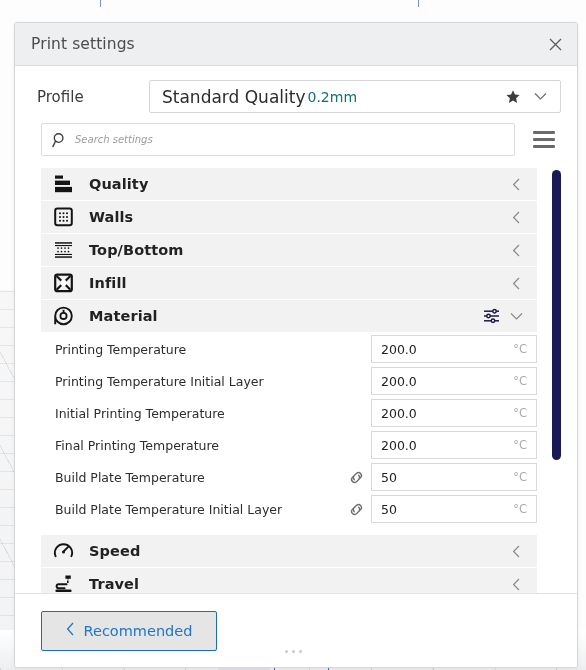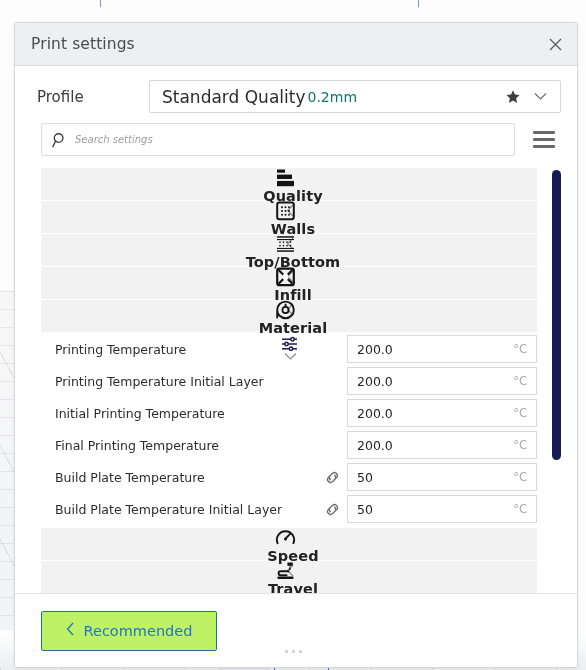--- a/index.html
+++ b/index.html
@@ -213,21 +213,20 @@
   }
 
   .cat {
     height: 32px;
     background: #f2f2f3;
     display: flex;
     align-items: center;
     padding: 0 10px 0 12px;
     cursor: pointer;
     margin-bottom: 1px;
-    flex-direction: column;
   }
   .cat .cat-icon {
     width: 30px;
     display: flex; align-items: center; justify-content: flex-start;
     color: #1a1a1a;
   }
   .cat .cat-label {
     font-size: 14.5px;
     font-weight: bold;
     color: #222;
@@ -258,21 +257,21 @@
     color: #2d2d2d;
   }
   .srow-spacer { flex: 1; }
   .srow-link {
     width: 30px;
     display: flex; align-items: center; justify-content: center;
     color: #6e6f72;
     cursor: pointer;
   }
   .srow-field {
-    width: 190px;
+    width: 166px;
     height: 28px;
     border: 1px solid #d8d9db;
     background: #fff;
     display: flex;
     align-items: center;
     padding: 0 9px;
     cursor: text;
   }
   .srow-value {
     font-size: 12.5px;
@@ -304,21 +303,21 @@
     display: flex;
     align-items: center;
     padding-left: 26px;
     background: #fff;
   }
   #recommended-btn {
     height: 40px;
     min-width: 176px;
     border: 1px solid #1f6bb5;
     border-radius: 2px;
-    background: #bef264;
+    background: #e5e5e5;
     display: flex;
     align-items: center;
     justify-content: center;
     gap: 9px;
     cursor: pointer;
     padding: 0 18px;
   }
   #recommended-btn .rb-arrow { color: #2176c7; font-size: 15px; line-height: 1; }
   #recommended-btn .rb-label { color: #2176c7; font-size: 14.5px; }
 
@@ -586,21 +585,21 @@
               <path d="M10.7 6.3 a3 3 0 0 1 0 4.2 L8.4 12.8 a3 3 0 0 1 -4.2 -4.2 L5.4 7.4"></path>
             </g>
           </svg>
         </span>
         <span class="srow-field">
           <span class="srow-value">50</span>
           <span class="srow-unit">°C</span>
         </span>
       </div>
 
-      <div class="cat" style="margin-top:3px;align-items:center;">
+      <div class="cat" style="margin-top:10px;align-items:center;">
         <span class="cat-icon">
           <svg width="22" height="20" viewBox="0 0 22 20" aria-hidden="true">
             <path d="M2.6 15.2 a8.6 8.6 0 1 1 15.8 0" stroke="#141414" stroke-width="1.9" fill="none" stroke-linecap="round"></path>
             <path d="M10.5 10.6 L15.1 5.9" stroke="#141414" stroke-width="1.9" fill="none" stroke-linecap="round"></path>
             <circle cx="10.5" cy="11.1" r="1.5" fill="#141414"></circle>
           </svg>
         </span>
         <span class="cat-label">Speed</span>
         <span class="cat-spacer"></span>
         <span class="cat-arrow">

